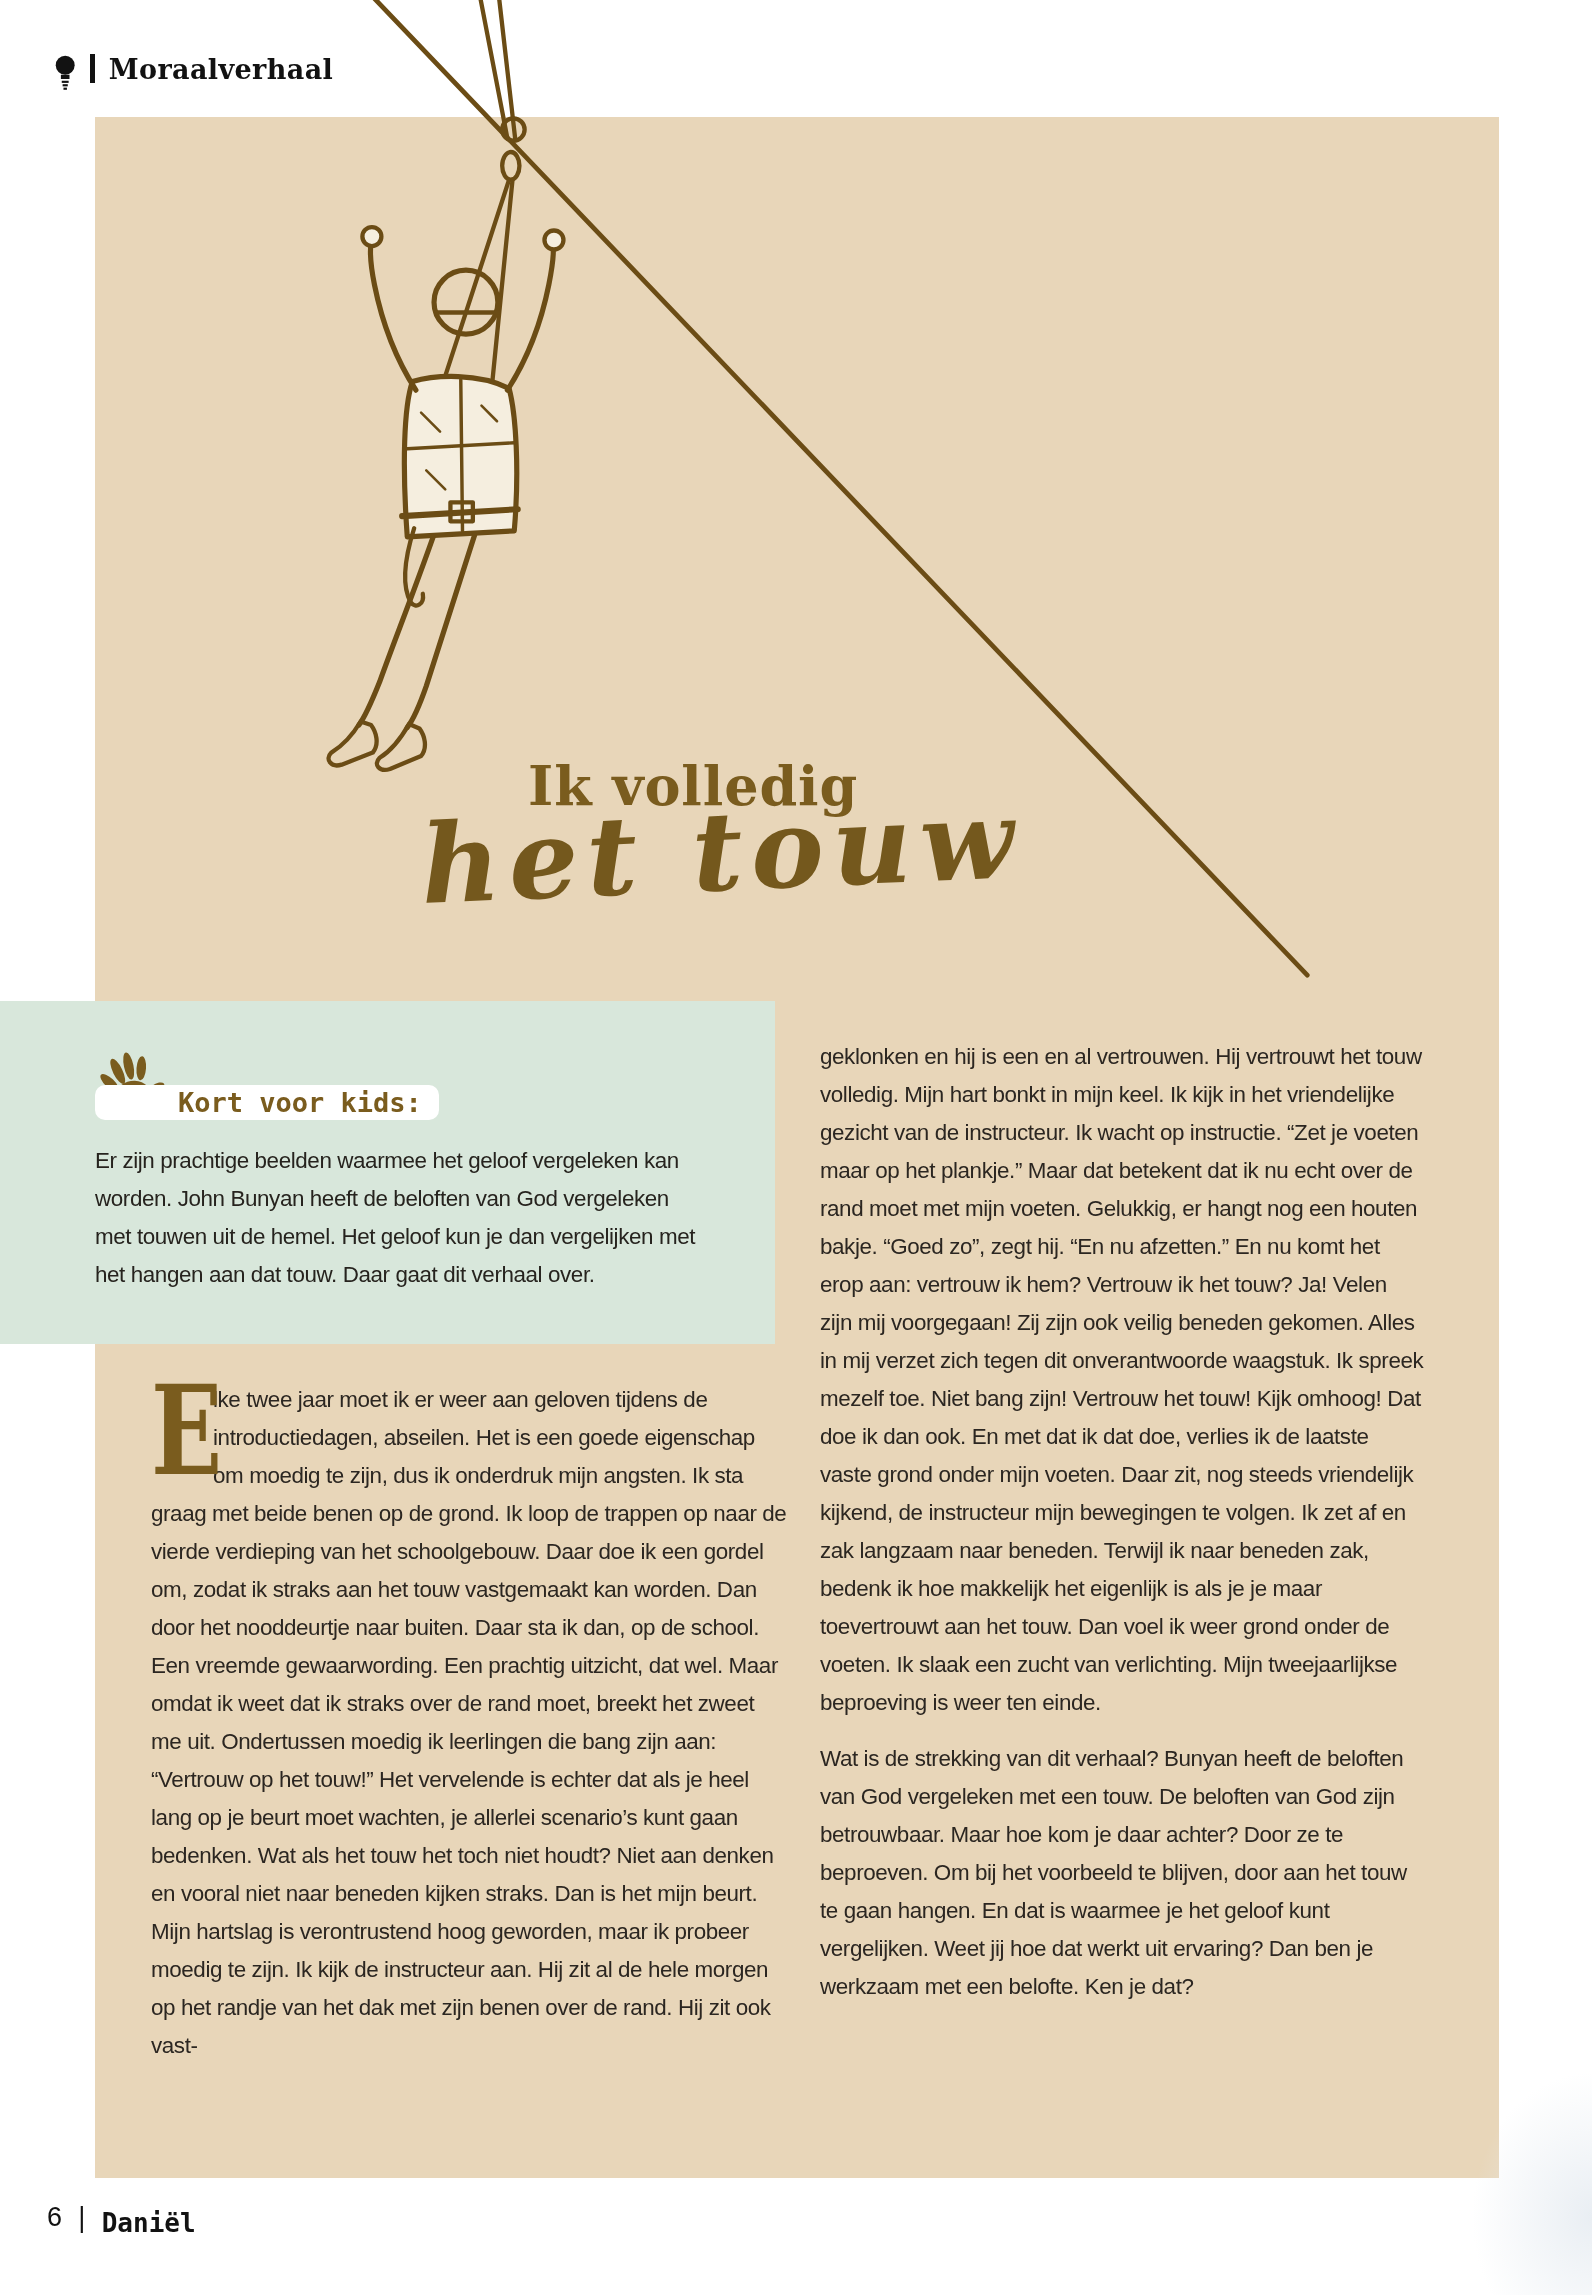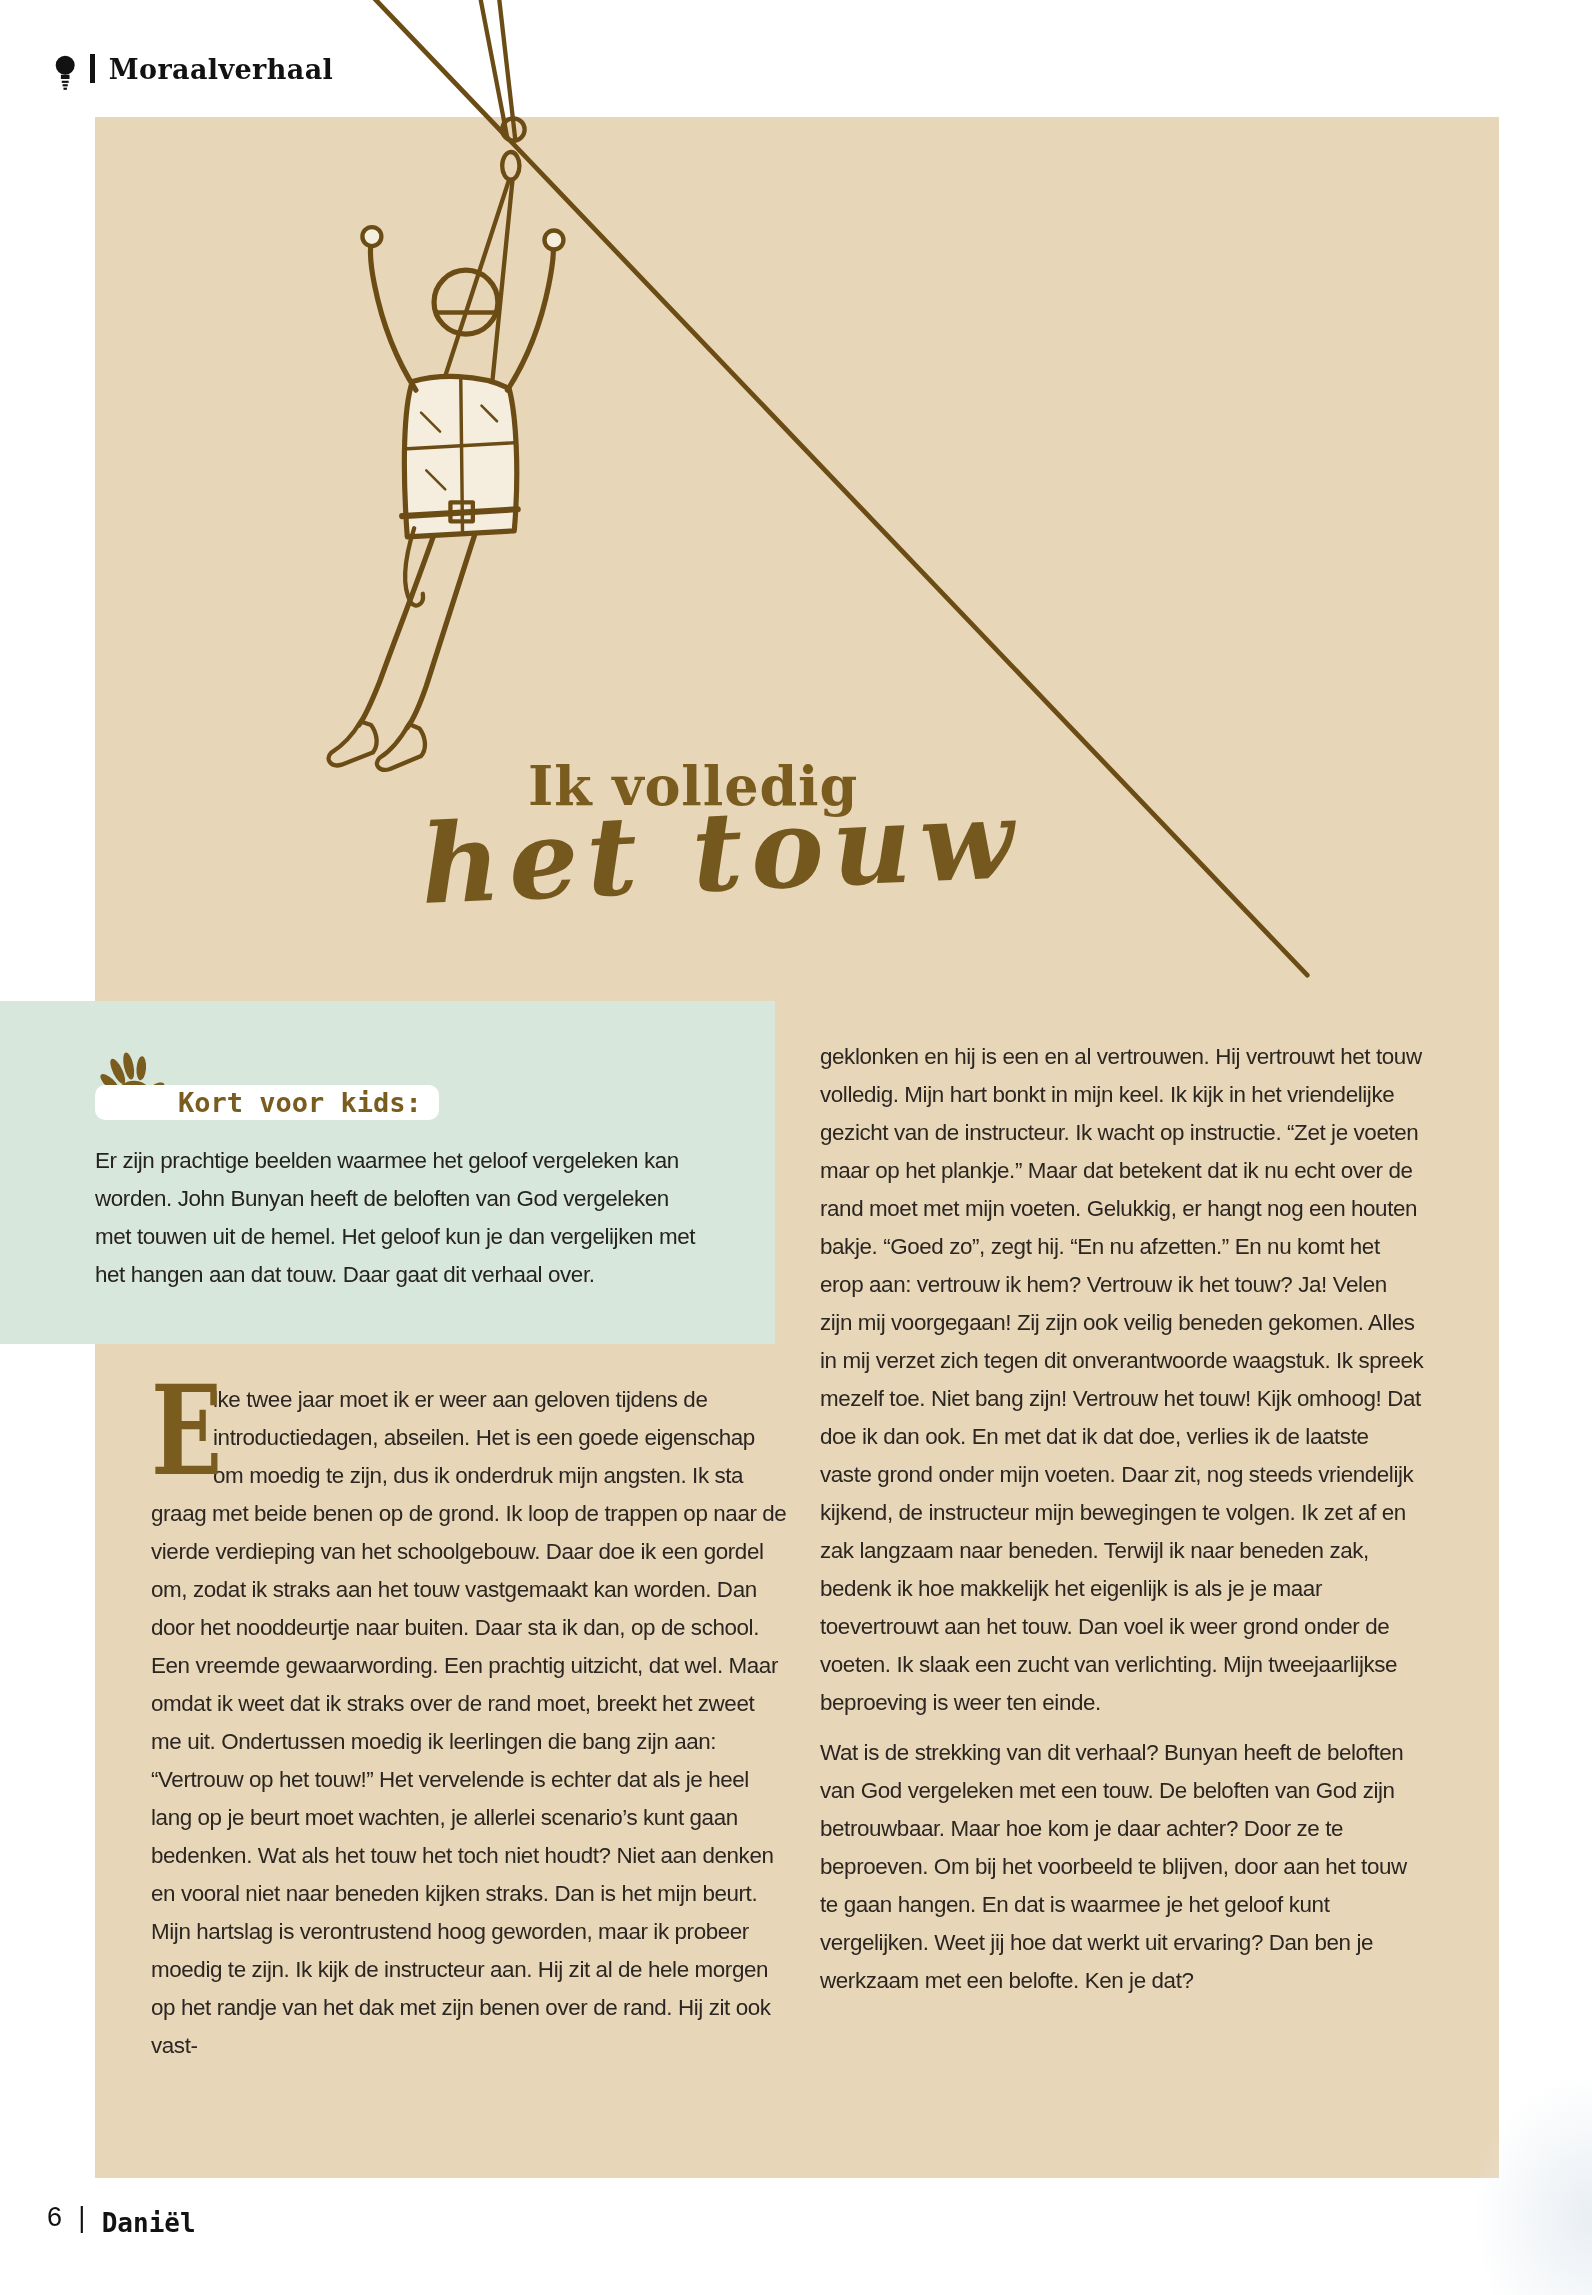--- a/index.html
+++ b/index.html
@@ -34,21 +34,21 @@
   .kids-heading { font-family:"DejaVu Sans Mono", monospace; font-weight:bold; font-size:27px;
                   color:#7a5c1e; white-space:nowrap; }
   .handprint { position:absolute; left:90px; top:43px; width:83px; height:83px; }
   .kids-body { position:absolute; left:95px; top:141px; width:604px; font-size:22.4px;
                line-height:38px; letter-spacing:-0.4px; color:#26231e; }
 
   
   .col { position:absolute; font-size:22.4px; line-height:38px; letter-spacing:-0.4px; color:#2b2621; }
   .col-left  { left:151px; top:1381px; width:639px; }
   .col-right { left:820px; top:1038px; width:604px; }
-  .col-right .p2 { margin-top:12px; }
+  .col-right .p2 { margin-top:18px; }
   .col p { margin:0; }
 
   .dropcap { float:left; width:62px; height:114px; font-family:"DejaVu Serif", serif;
              font-weight:bold; font-size:123px; line-height:100px; color:#7a5c1e;
              transform:scaleX(0.76); transform-origin:0 0; }
 
   
   .footer { position:absolute; left:47px; top:2196px; font-family:"DejaVu Sans Mono", monospace;
             font-size:26px; color:#121212; display:flex; align-items:center; }
   .footer .pn { font-family:"Liberation Sans", sans-serif; font-size:27px; }

